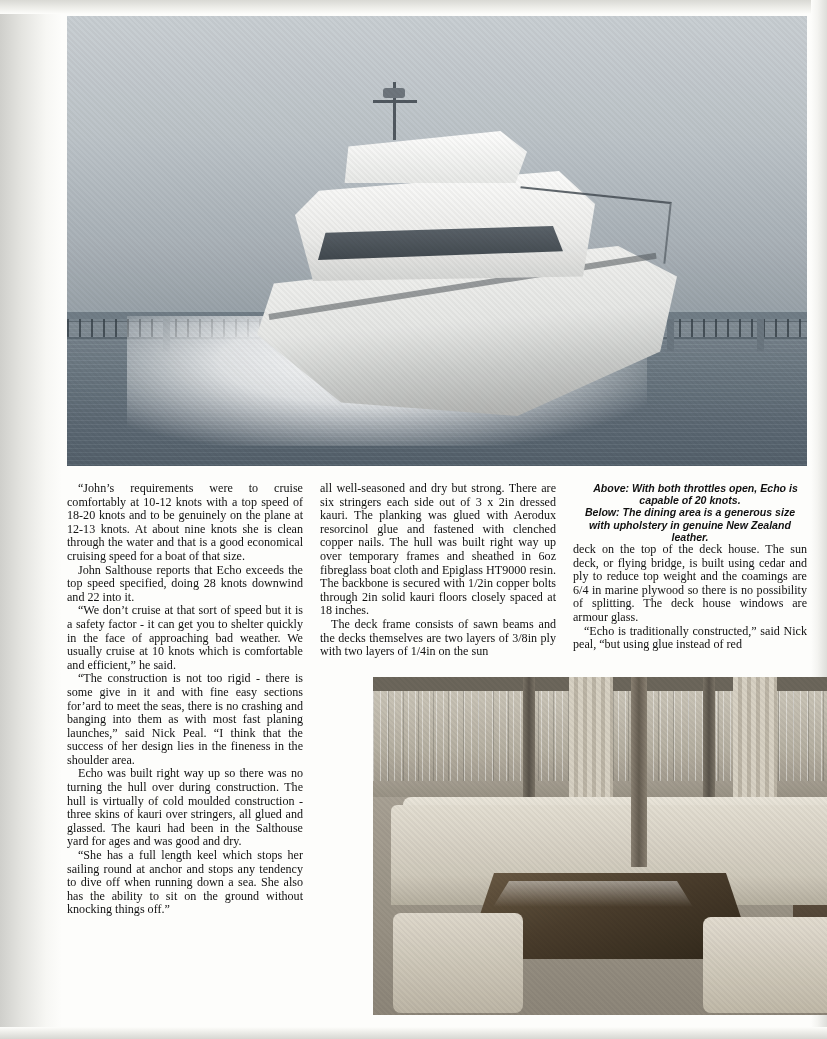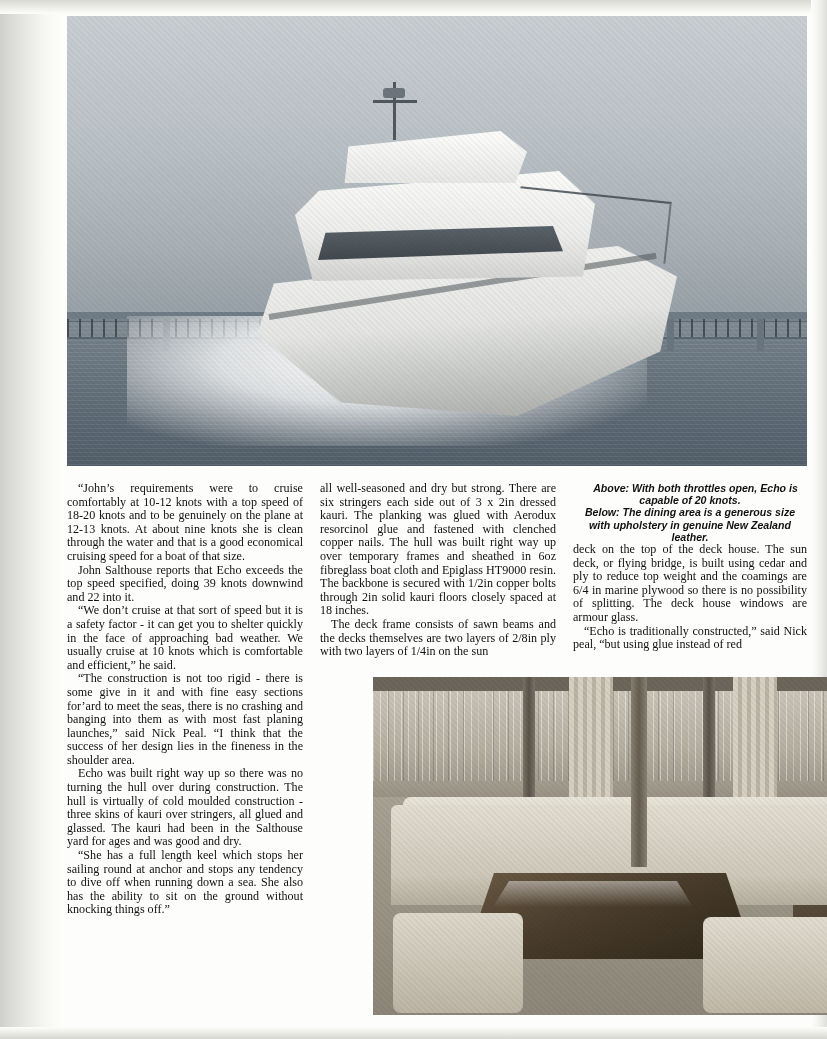--- a/index.html
+++ b/index.html
@@ -451,30 +451,30 @@
         <div class="mast-cross"></div>
         <div class="radar"></div>
       </div>
       <div class="photo-grain"></div>
     </div>
 
     <div class="cols">
 
       <div class="col col-1">
         <p class="first">“John’s requirements were to cruise comfortably at 10-12 knots with a top speed of 18-20 knots and to be genuinely on the plane at 12-13 knots. At about nine knots she is clean through the water and that is a good economical cruising speed for a boat of that size.</p>
-        <p>John Salthouse reports that Echo exceeds the top speed specified, doing 39 knots downwind and 22 into it.</p>
+        <p>John Salthouse reports that Echo exceeds the top speed specified, doing 28 knots downwind and 22 into it.</p>
         <p>“We don’t cruise at that sort of speed but it is a safety factor - it can get you to shelter quickly in the face of approaching bad weather. We usually cruise at 10 knots which is comfortable and efficient,” he said.</p>
         <p>“The construction is not too rigid - there is some give in it and with fine easy sections for’ard to meet the seas, there is no crashing and banging into them as with most fast planing launches,” said Nick Peal. “I think that the success of her design lies in the fineness in the shoulder area.</p>
         <p>Echo was built right way up so there was no turning the hull over during construction. The hull is virtually of cold moulded construction - three skins of kauri over stringers, all glued and glassed. The kauri had been in the Salthouse yard for ages and was good and dry.</p>
         <p>“She has a full length keel which stops her sailing round at anchor and stops any tendency to dive off when running down a sea. She also has the ability to sit on the ground without knocking things off.”</p>
       </div>
 
       <div class="col col-2">
         <p class="first" style="text-indent:0">all well-seasoned and dry but strong. There are six stringers each side out of 3 x 2in dressed kauri. The planking was glued with Aerodux resorcinol glue and fastened with clenched copper nails. The hull was built right way up over temporary frames and sheathed in 6oz fibreglass boat cloth and Epiglass HT9000 resin. The backbone is secured with 1/2in copper bolts through 2in solid kauri floors closely spaced at 18 inches.</p>
-        <p>The deck frame consists of sawn beams and the decks themselves are two layers of 2/8in ply with two layers of 1/4in on the sun</p>
+        <p>The deck frame consists of sawn beams and the decks themselves are two layers of 3/8in ply with two layers of 1/4in on the sun</p>
       </div>
 
       <div class="col col-3">
         <p class="caption">Above: With both throttles open, Echo is capable of 20 knots.</p>
         <p style="text-indent:0" class="caption">Below: The dining area is a generous size with upholstery in genuine New Zealand leather.</p>
         <p style="text-indent:0">deck on the top of the deck house. The sun deck, or flying bridge, is built using cedar and ply to reduce top weight and the coamings are 6/4 in marine plywood so there is no possibility of splitting. The deck house windows are armour glass.</p>
         <p>“Echo is traditionally constructed,” said Nick peal, “but using glue instead of red</p>
       </div>
 
     </div>

